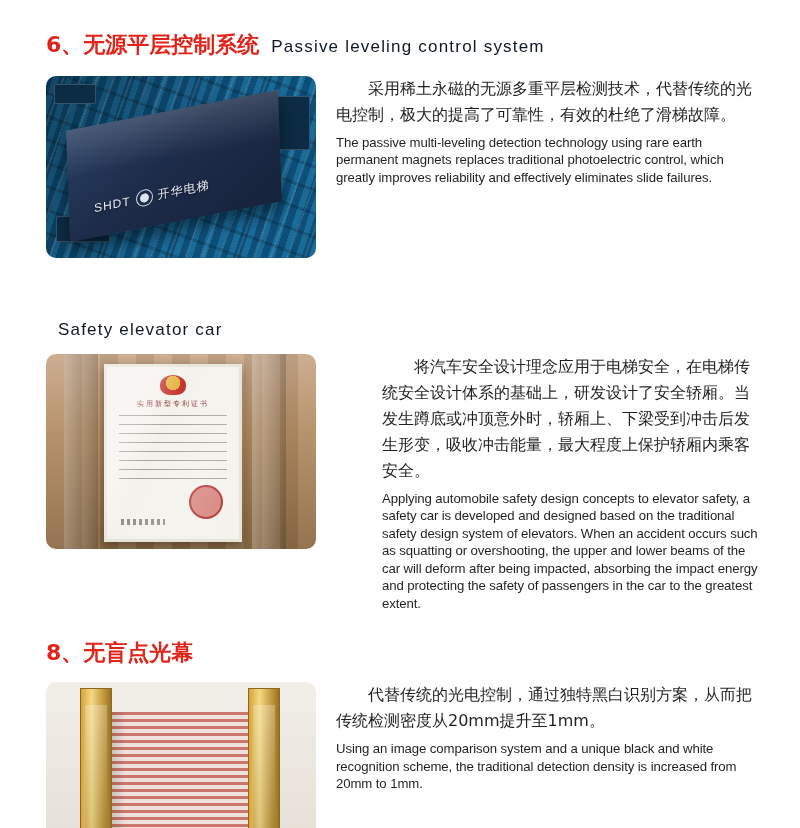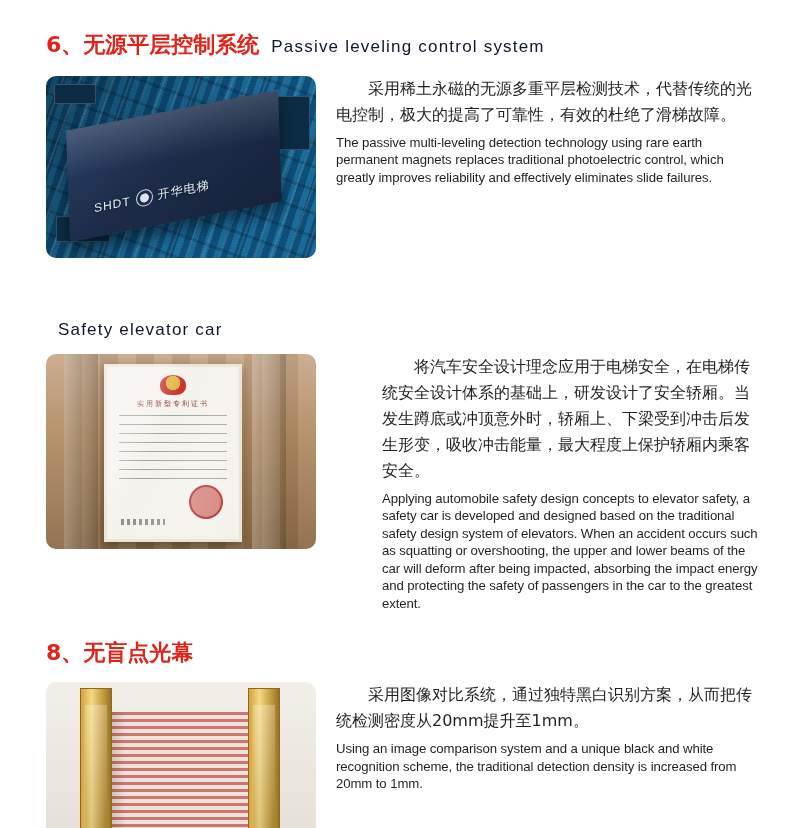--- a/index.html
+++ b/index.html
@@ -341,19 +341,19 @@
           <div class="strip"></div>
         </div>
         <div class="barL"></div>
         <div class="barR"></div>
         <div class="floor"></div>
         <div class="capL"></div>
         <div class="capR"></div>
       </div>
 
       <div class="text-col">
-        <p class="cn">采用图像对比系统，通过独特黑白识别方案，从而把传统检测密度从20mm提升至1mm。</p>
+        <p class="cn">代替传统的光电控制，通过独特黑白识别方案，从而把传统检测密度从20mm提升至1mm。</p>
         <p class="en">Using an image comparison system and a unique black and white recognition scheme, the traditional detection density is increased from 20mm to 1mm.</p>
       </div>
     </div>
   </div>
 
 </div>
 
 </body></html>

